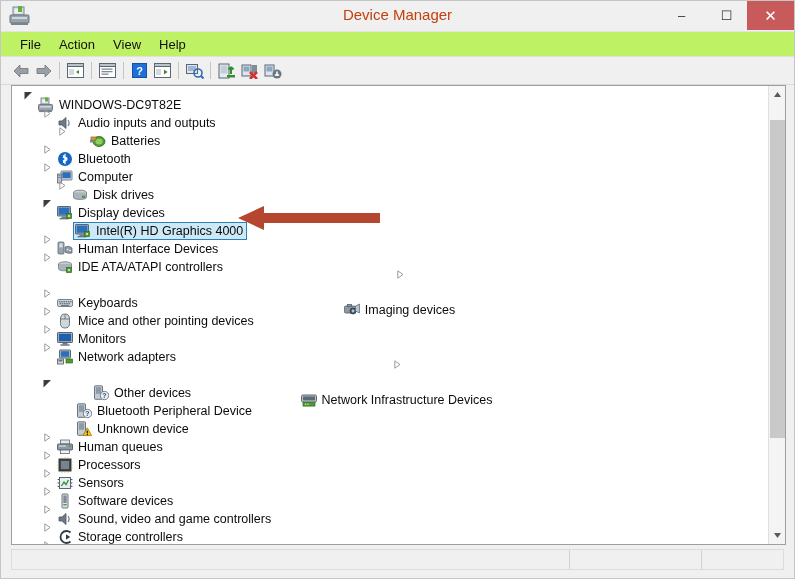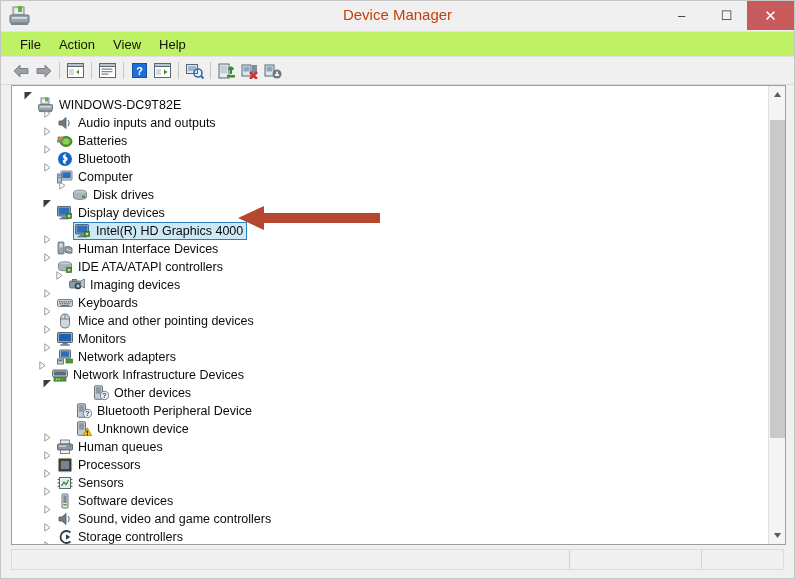--- a/index.html
+++ b/index.html
@@ -400,21 +400,21 @@
           <div class="row-label-wrap">
             <div class="row-icon">
               <svg width="16" height="16" viewBox="0 0 16 16">
                 <path d="M2 6 L5 6 L9 2.5 L9 13.5 L5 10 L2 10 Z" fill="#6e7b87" stroke="#4c565f" stroke-width="0.8" stroke-linejoin="round"></path>
                 <path d="M11 5 Q13.2 8 11 11" stroke="#6e7b87" stroke-width="1.2" fill="none"></path>
               </svg>
             </div>
             <span class="row-label">Audio inputs and outputs</span>
           </div>
         </div>
-        <div class="row" style="padding-left: 27px;">
+        <div class="row" style="padding-left: 42px; gap: 18px;">
           <div class="twisty">
             <svg width="9" height="9" viewBox="0 0 9 9">
               <path d="M1.8 0.8 L7 4.5 L1.8 8.2 Z" fill="none" stroke="#9a9a9a" stroke-width="1"></path>
             </svg>
           </div>
           <div class="row-label-wrap">
             <div class="row-icon">
               <svg width="16" height="16" viewBox="0 0 16 16">
                 <ellipse cx="9" cy="8.5" rx="6" ry="5" fill="#4f9b30" stroke="#2f6b1c" stroke-width="0.8"></ellipse>
                 <ellipse cx="9" cy="8.5" rx="3.6" ry="3" fill="#8dd05f"></ellipse>
@@ -543,21 +543,21 @@
               <svg width="16" height="16" viewBox="0 0 16 16">
                 <ellipse cx="8" cy="5" rx="6.5" ry="2.2" fill="#c6ced6" stroke="#70797f" stroke-width="0.8"></ellipse>
                 <path d="M1.5 5 L1.5 9.6 Q1.5 11.8 8 11.8 Q14.5 11.8 14.5 9.6 L14.5 5" fill="#aab4bd" stroke="#70797f" stroke-width="0.8"></path>
                 <rect x="9.5" y="8.5" width="5" height="5" fill="#4f9b30" stroke="#2f6b1c" stroke-width="0.7"></rect>
                 <path d="M11 11 h2 M12 10 v2" stroke="#ffffff" stroke-width="0.9"></path>
               </svg>
             </div>
             <span class="row-label">IDE ATA/ATAPI controllers</span>
           </div>
         </div>
-        <div class="row" style="padding-left: 39px;">
+        <div class="row" style="padding-left: 21px; flex-direction: column;">
           <div class="twisty">
             <svg width="9" height="9" viewBox="0 0 9 9">
               <path d="M1.8 0.8 L7 4.5 L1.8 8.2 Z" fill="none" stroke="#9a9a9a" stroke-width="1"></path>
             </svg>
           </div>
           <div class="row-label-wrap">
             <div class="row-icon">
               <svg width="16" height="16" viewBox="0 0 16 16">
                 <rect x="0.5" y="4" width="11" height="7" rx="1.2" fill="#8e99a4" stroke="#57616a" stroke-width="0.8"></rect>
                 <rect x="3.5" y="2.4" width="4" height="2" fill="#8e99a4" stroke="#57616a" stroke-width="0.8"></rect>
@@ -645,21 +645,21 @@
                 <rect x="2.5" y="1" width="11" height="8" rx="0.6" fill="#b8c3ce" stroke="#4d5862" stroke-width="0.9"></rect>
                 <rect x="3.8" y="2.2" width="8.4" height="5.6" fill="#2d6fb8"></rect>
                 <rect x="0.5" y="10" width="6" height="5" fill="#cfd6dc" stroke="#4d5862" stroke-width="0.8"></rect>
                 <rect x="1.6" y="11.2" width="3.8" height="1.2" fill="#4d5862"></rect>
                 <rect x="9" y="10" width="6.5" height="4" fill="#4f9b30" stroke="#2f6b1c" stroke-width="0.7"></rect>
               </svg>
             </div>
             <span class="row-label">Network adapters</span>
           </div>
         </div>
-        <div class="row" style="padding-left: 22px;">
+        <div class="row" style="padding-left: 15px; flex-direction: column;">
           <div class="twisty">
             <svg width="9" height="9" viewBox="0 0 9 9">
               <path d="M1.8 0.8 L7 4.5 L1.8 8.2 Z" fill="none" stroke="#9a9a9a" stroke-width="1"></path>
             </svg>
           </div>
           <div class="row-label-wrap">
             <div class="row-icon">
               <svg width="16" height="16" viewBox="0 0 16 16">
                 <rect x="0.5" y="3" width="15" height="7" rx="1.4" fill="#b8c3ce" stroke="#4d5862" stroke-width="0.9"></rect>
                 <rect x="2" y="4.4" width="12" height="4" fill="#5d6a76"></rect>

